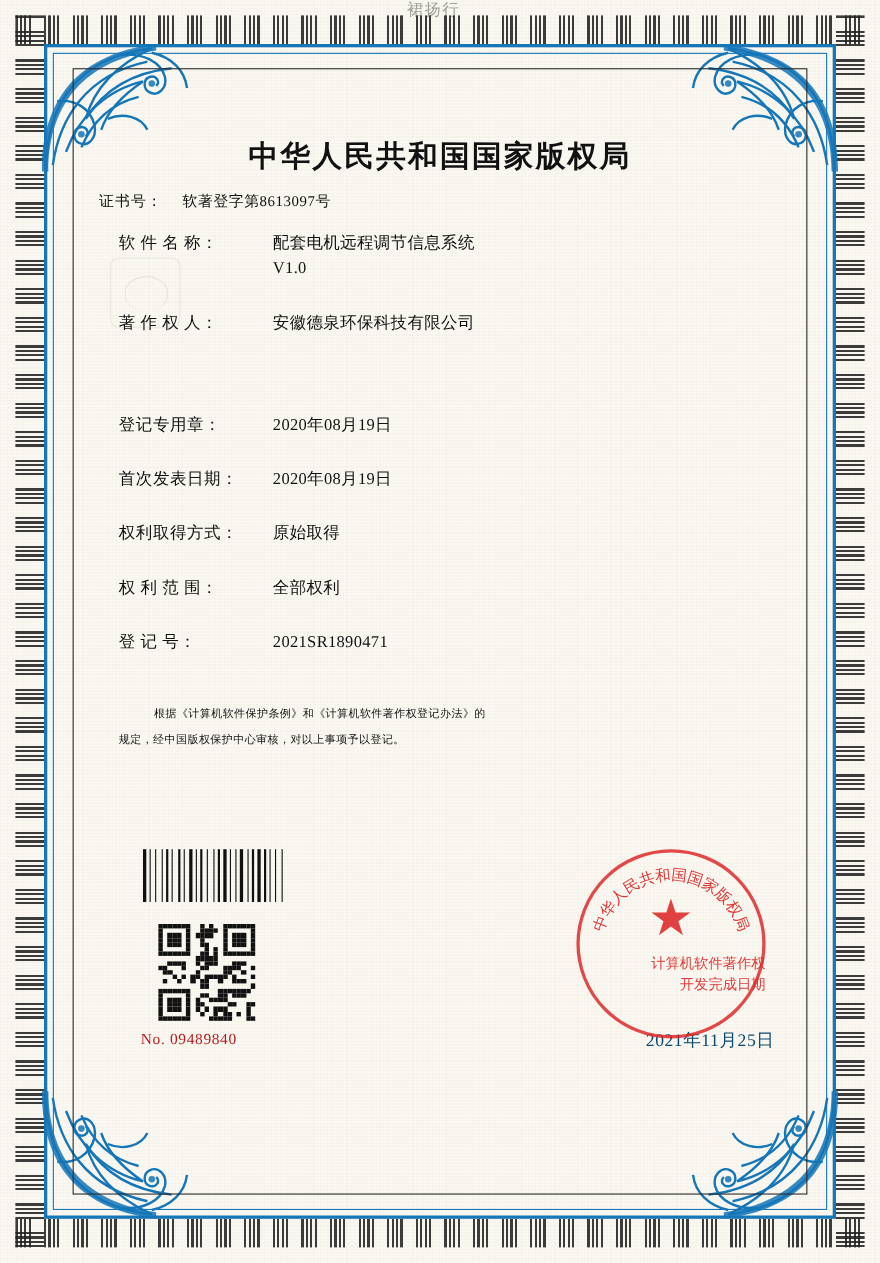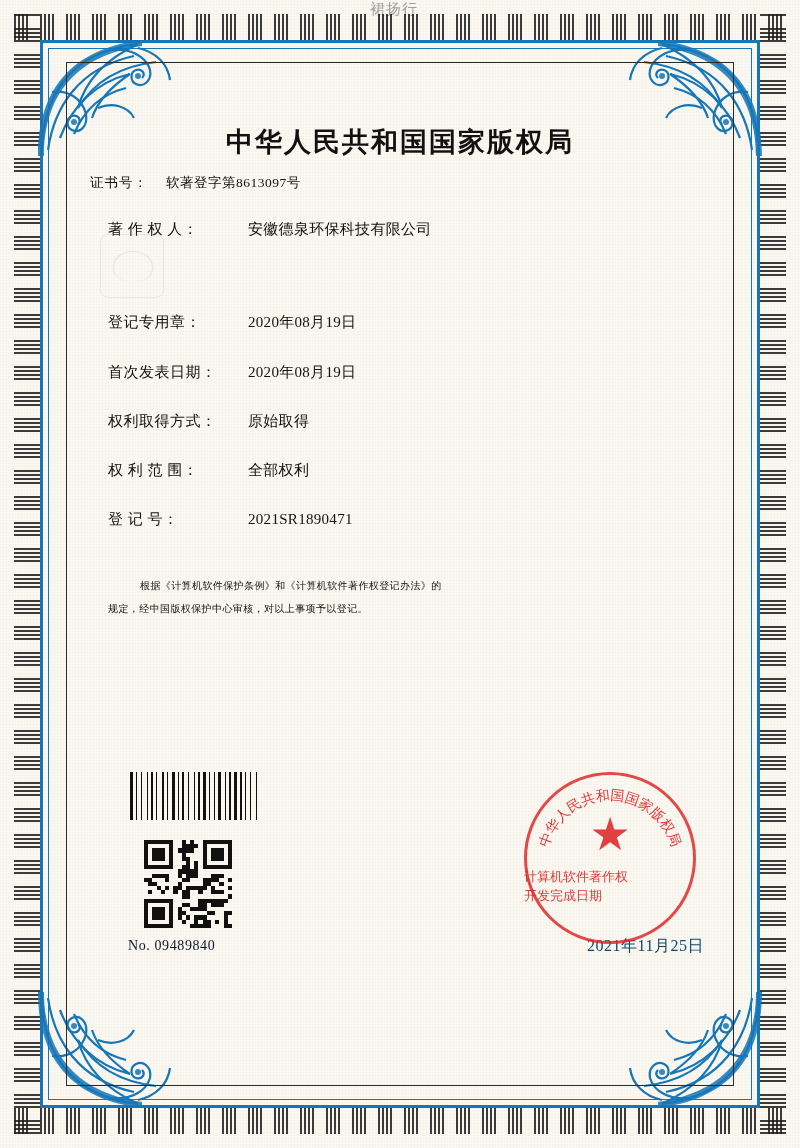--- a/index.html
+++ b/index.html
@@ -192,21 +192,21 @@
     grid-template-rows: repeat(21, 1fr);
   }
   .qr i { background: transparent; }
   .qr i.on { background: #111; }
 
   .serial {
     position: absolute;
     left: 128px;
     top: 938px;
     font-size: 14px;
-    color: #0f172a;
+    color: #b91c1c;
     letter-spacing: 0.6px;
     font-family: "Liberation Serif", serif;
   }
 
   .issue-date {
     position: absolute;
     right: 96px;
     top: 936px;
     font-size: 16px;
     color: #0c4a6e;
@@ -232,21 +232,21 @@
     transform: translateX(-50%);
     color: #d22;
     font-size: 46px;
     line-height: 1;
     opacity: 0.85;
   }
   .seal-bottom-text {
     position: absolute;
     left: 0; right: 0;
     top: 96px;
-    text-align: left;
+    text-align: right;
     color: #d22;
     font-size: 13px;
     line-height: 1.45;
     opacity: 0.88;
     font-family: "DejaVu Serif", "Liberation Serif", serif;
   }
   .seal-arc {
     position: absolute;
     left: 0; top: 0;
     width: 172px; height: 172px;
@@ -378,20 +378,27 @@
 <div class="content">
 
   <div class="title-main">中华人民共和国国家版权局</div>
 
   <div class="cert-no">
     <span class="label">证书号：</span><span class="value">软著登字第8613097号</span>
   </div>
 
   <div class="field-block">
 
+    <div class="field-row">
+      <div class="field-label">软 件 名 称：</div>
+      <div class="field-value">
+        <span>配套电机远程调节信息系统</span>
+        <span class="line2">V1.0</span>
+      </div>
+    </div>
 
     <div class="field-row spacedrow">
       <div class="field-label">著 作 权 人：</div>
       <div class="field-value">安徽德泉环保科技有限公司</div>
     </div>
 
     <div class="gap-1"></div>
 
     <div class="field-row spacedrow">
       <div class="field-label">登记专用章：</div>

